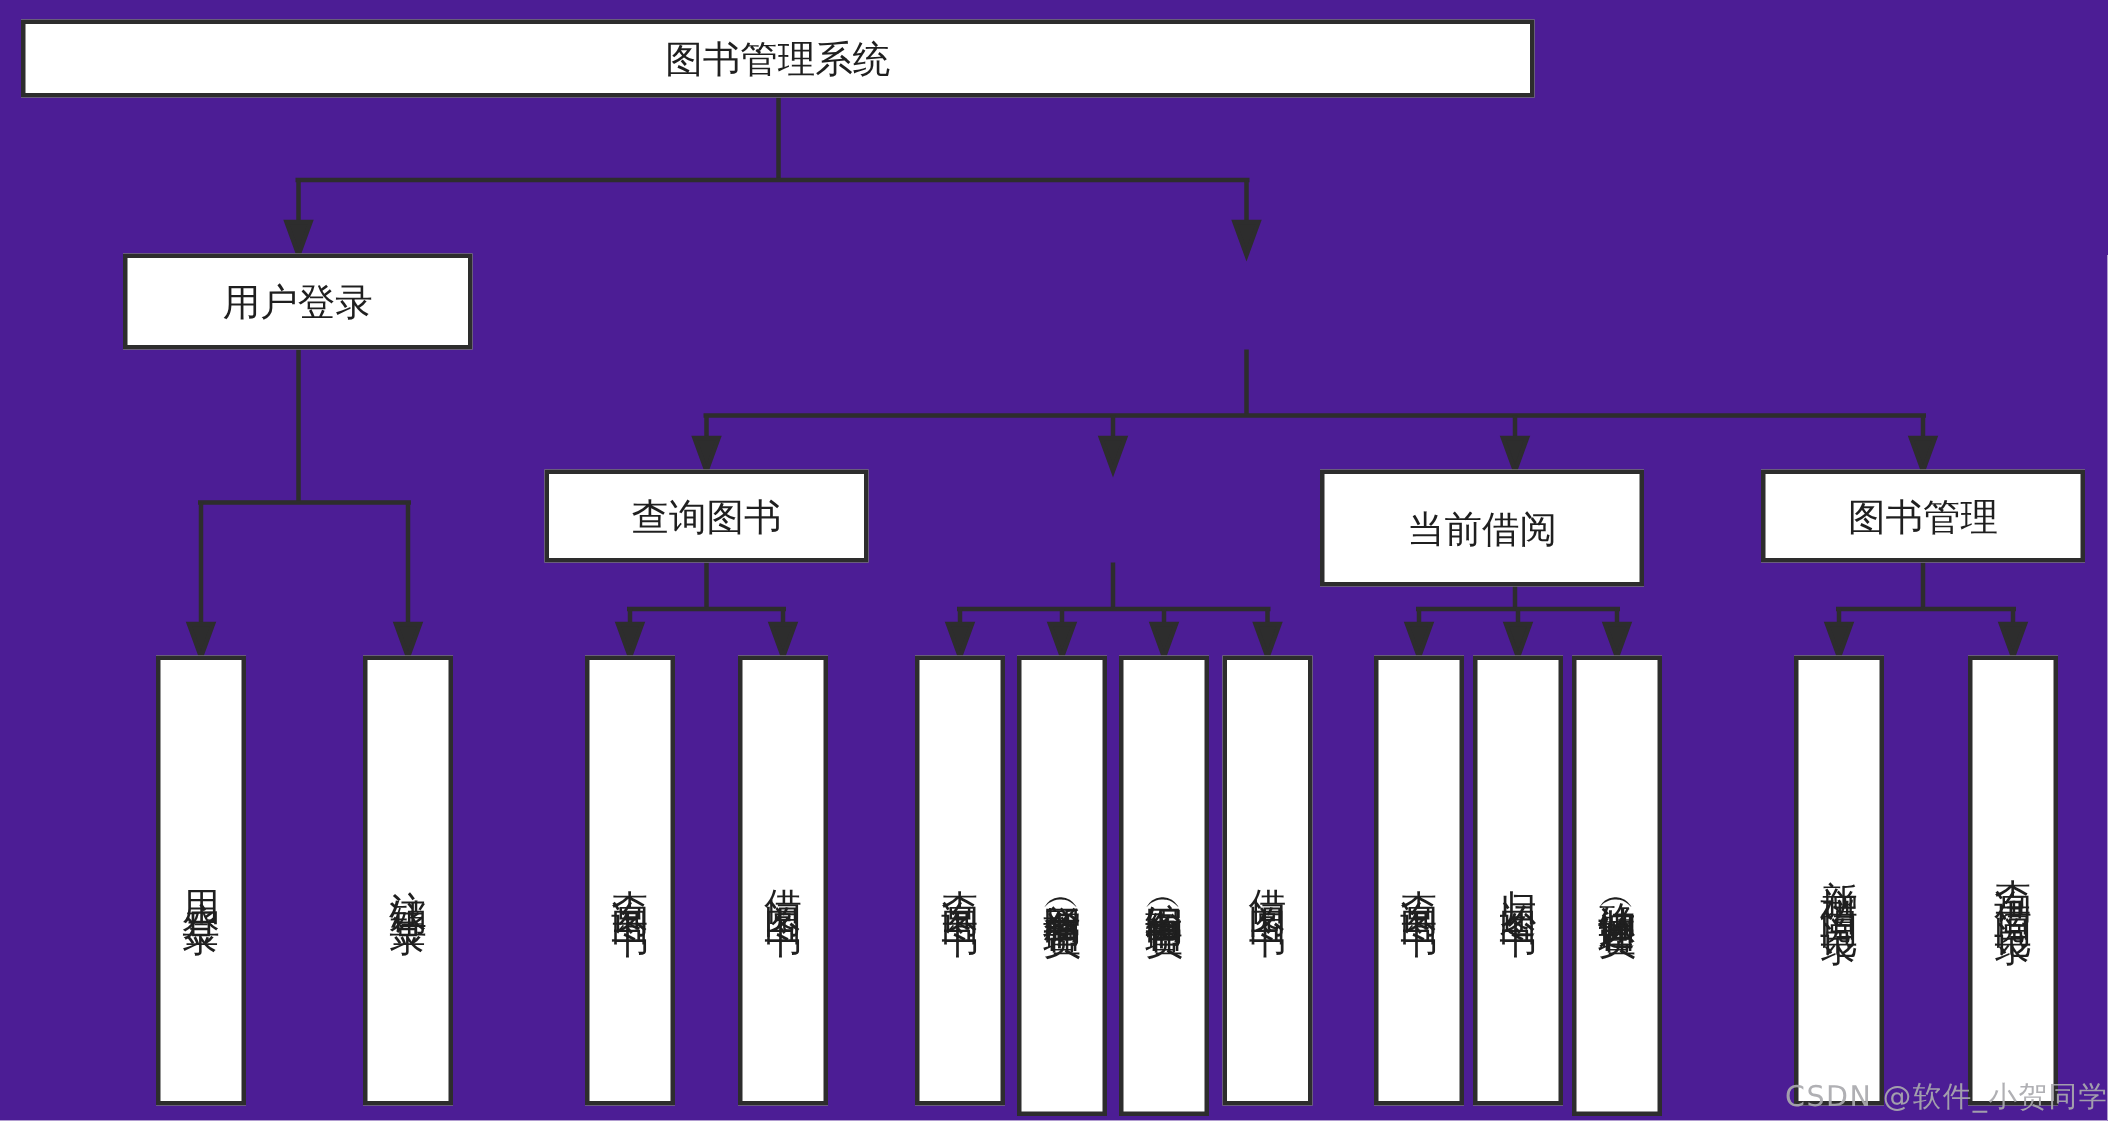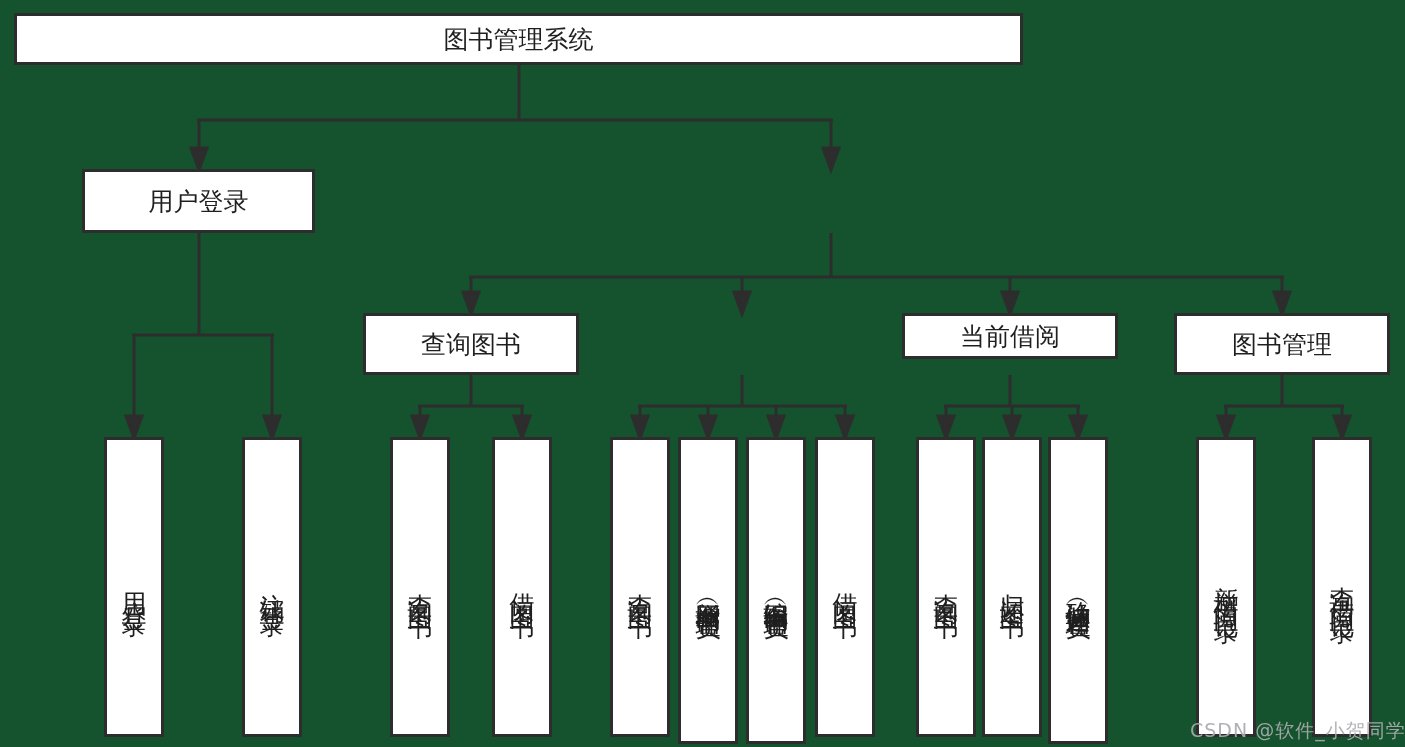--- a/index.html
+++ b/index.html
@@ -1,19 +1,19 @@
 <!DOCTYPE html>
 <html><head>
 <meta charset="utf-8">
 <style>
   html,body{margin:0;padding:0;background:#ffffff;}
   .canvas{
     position:relative;
     width:1405px;height:747px;
-    background:#14532d;
+    background:#4c1d95;
     font-family:"DejaVu Sans","Liberation Sans",sans-serif;
     overflow:hidden;
   }
   .connectors{position:absolute;left:0;top:0;width:1405px;height:747px;}
   .node{
     position:absolute;
     box-sizing:border-box;
     background:#ffffff;
     border:3px solid #2d2d2d;
     color:#1f1f1f;
@@ -111,21 +111,21 @@
       <line x1="1342" y1="406" x2="1342" y2="418"></line>
       <polygon points="1334,416 1350,416 1342,438"></polygon>
     </g>
   </svg>
 
   <div class="node" style="left:14px;top:13px;width:1009px;height:52px">图书管理系统</div>
 
   <div class="node" style="left:82px;top:169px;width:233px;height:64px">用户登录</div>
 
   <div class="node" style="left:363px;top:313px;width:216px;height:62px">查询图书</div>
-  <div class="node" style="left:902px;top:313px;width:216px;height:46px">当前借阅</div>
+  <div class="node" style="left:880px;top:313px;width:216px;height:78px">当前借阅</div>
   <div class="node" style="left:1174px;top:313px;width:216px;height:62px">图书管理</div>
 
   <div class="node v" style="left:104px;top:437px;width:60px;height:300px">用户登录</div>
   <div class="node v" style="left:242px;top:437px;width:60px;height:300px">注销登录</div>
 
   <div class="node v" style="left:390px;top:437px;width:60px;height:300px">查询图书</div>
   <div class="node v" style="left:492px;top:437px;width:60px;height:300px">借阅图书</div>
 
   <div class="node v" style="left:610px;top:437px;width:60px;height:300px">查询图书</div>
   <div class="node v tight" style="left:678px;top:437px;width:60px;height:307px">新增图书（管理员）</div>

